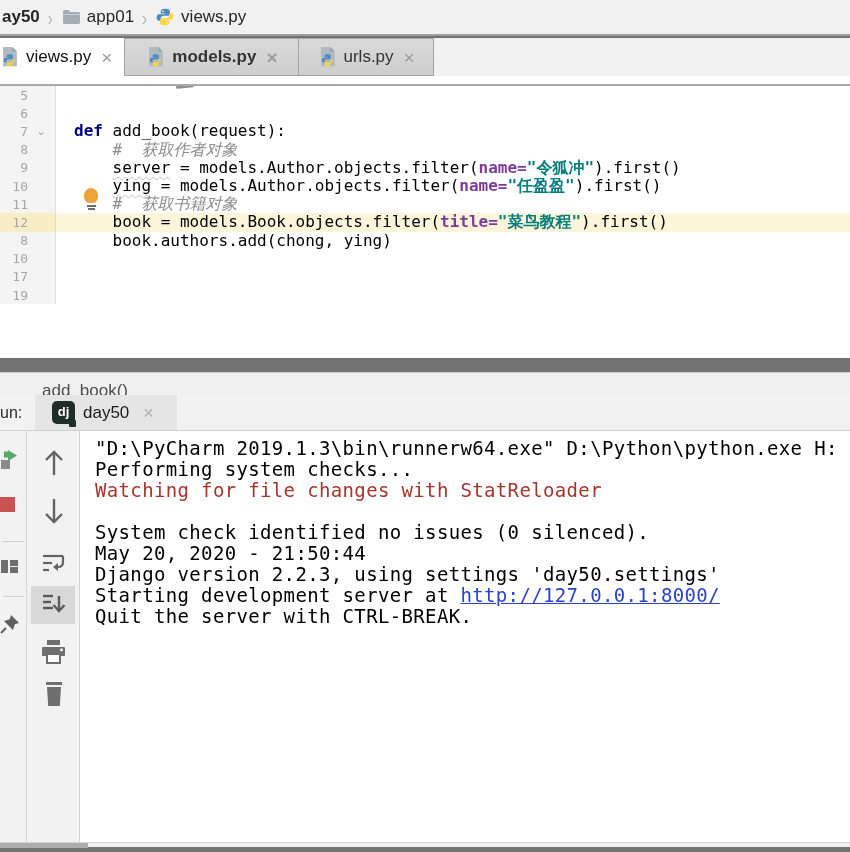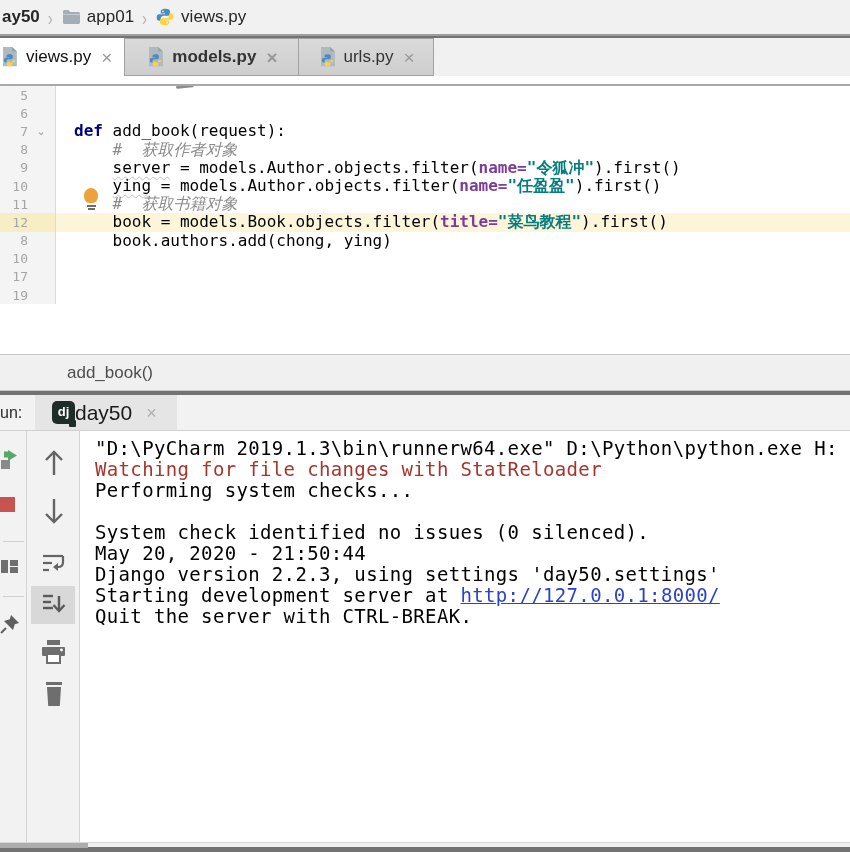--- a/index.html
+++ b/index.html
@@ -47,36 +47,36 @@
   .wavy  { text-decoration:underline wavy #c0c0c0 1px; text-underline-offset:3px; }
 
   .bulb { position:absolute; left:84px; top:102px; width:15px; }
   .bulb-head { width:14px; height:15px; border-radius:50% 50% 42% 42%; background:#eda33c; }
   .bulb-line { width:9px; height:2px; background:#6d6d6d; margin:1.5px auto 0; }
   .bulb-line.short { width:7px; }
   .cutoff-frag { position:absolute; left:176px; top:-1px; width:18px; height:3px;
                  background:#8d8d8d; transform:rotate(-6deg); border-radius:2px; }
 
   
-  .structure-bar { position:absolute; top:354px; left:0; right:0; height:37px; background:#f0f0f0;
+  .structure-bar { position:absolute; top:372px; left:0; right:0; height:37px; background:#f0f0f0;
                    border-top:1px solid #cacaca; border-bottom:1px solid #cacaca;
-                   display:flex; align-items:center; padding-left:67px;
+                   display:flex; align-items:center; padding-left:42px;
                    font-size:17px; color:#4d4d4d; }
 
   
   .run-header { position:absolute; top:395px; left:0; right:0; height:35px; background:#f2f2f2; }
   .run-label { position:absolute; left:0; top:0; height:35px; line-height:35px; font-size:16px; color:#2b2b2b; }
   .run-tab { position:absolute; left:35px; top:0; height:35px; width:142px; background:#e5e5e5;
              display:flex; align-items:center; padding-left:17px; }
   .dj-icon { position:relative; width:23px; height:23px; background:#1f2d28; border-radius:5px;
              color:#fff; font-size:13px; font-weight:bold; text-align:center; line-height:22px;
              font-family:"Liberation Sans", sans-serif; }
   .dj-icon::after { content:""; position:absolute; right:-1px; bottom:-3px; width:7px; height:7px;
                     background:#1f2d28; border-radius:1px; }
-  .run-tab .lbl { font-size:21px; color:#1a1a1a; }
+  .run-tab .lbl { margin-left:8px; font-size:17px; color:#1a1a1a; }
   .run-tab .x { margin-left:14px; color:#aeaeae; font-size:18px; line-height:1; }
 
   
   .console-panel { position:absolute; top:430px; left:0; right:0; height:417px;
                    border-top:1px solid #d0d0d0; background:#fff; }
   .tool-col1 { position:absolute; left:0; top:0; bottom:0; width:27px; background:#f2f2f2;
                border-right:1px solid #d4d4d4; }
   .tool-col2 { position:absolute; left:27px; top:0; bottom:0; width:53px; background:#f2f2f2;
                border-right:1px solid #d4d4d4; }
   .tbtn { position:absolute; }
@@ -277,22 +277,22 @@
         <svg width="22" height="26" viewBox="0 0 22 26">
             <rect x="3" y="1" width="16" height="3" fill="#6e6e6e"></rect>
             <rect x="8" y="-2" width="6" height="2" fill="#6e6e6e"></rect>
             <path fill="#6e6e6e" d="M4 6h14l-1.2 19H5.2z"></path>
           </svg>
       </div>
     </div>
 
     <div class="console-out">
         <div class="console-line">"D:\PyCharm 2019.1.3\bin\runnerw64.exe" D:\Python\python.exe H:</div>
+        <div class="console-line">Performing system checks...</div>
         <div class="console-line error">Watching for file changes with StatReloader</div>
-        <div class="console-line">Performing system checks...</div>
         <div class="console-line">&nbsp;</div>
         <div class="console-line">System check identified no issues (0 silenced).</div>
         <div class="console-line">May 20, 2020 - 21:50:44</div>
         <div class="console-line">Django version 2.2.3, using settings 'day50.settings'</div>
         <div class="console-line">Starting development server at <a>http://127.0.0.1:8000/</a></div>
         <div class="console-line">Quit the server with CTRL-BREAK.</div>
       </div>
 
     <div class="hscroll">
       <div class="thumb"></div>

